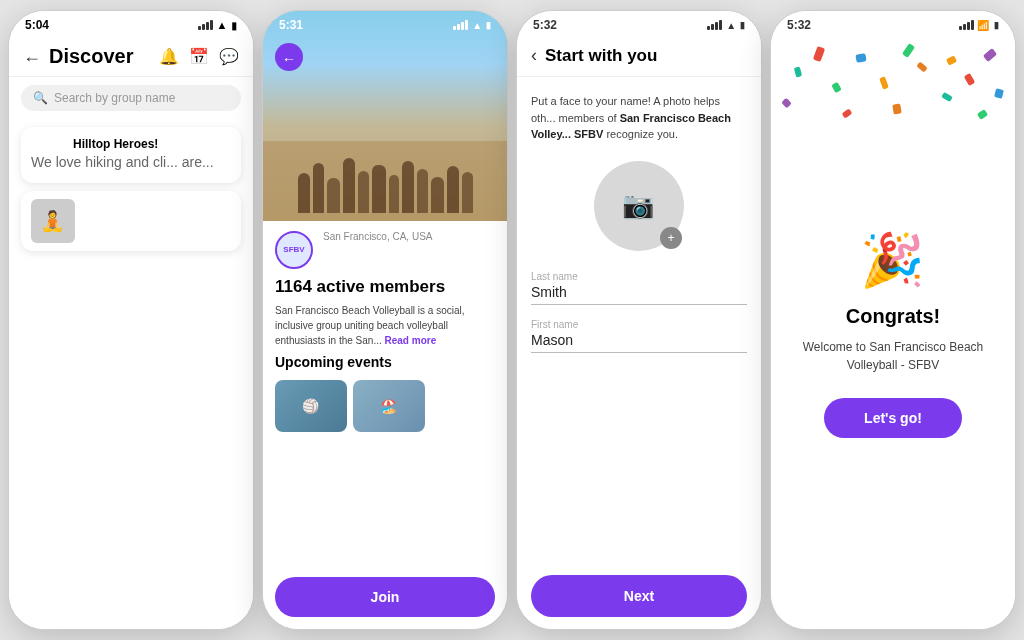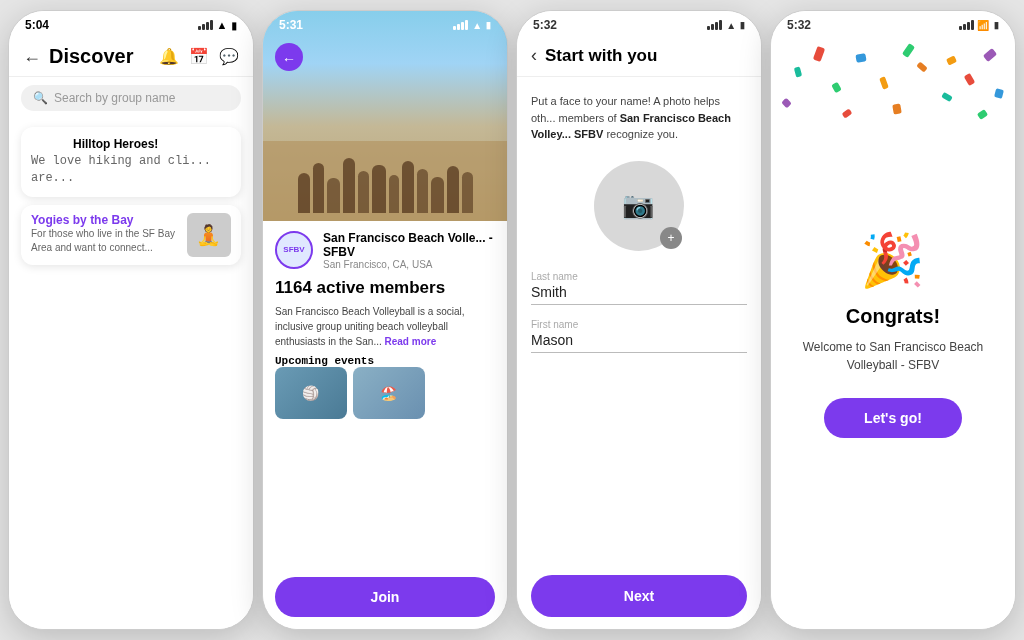--- a/index.html
+++ b/index.html
@@ -94,21 +94,21 @@
       background: #fff;
       border-radius: 12px;
       box-shadow: 0 2px 8px rgba(0,0,0,0.10);
       margin: 8px 12px;
       padding: 10px;
       display: flex;
       flex-direction: column;
       gap: 2px;
     }
     .group-card-title { font-size: 12px; font-weight: 700; padding-left: 42px; }
-    .group-card-desc { font-size: 12px; color: #666; line-height: 1.4; font-family: Liberation Mono, monospace; }
+    .group-card-desc { font-size: 14px; color: #666; line-height: 1.4; }
     .group-card-2 {
       background: #fff;
       border-radius: 12px;
       box-shadow: 0 2px 8px rgba(0,0,0,0.10);
       margin: 4px 12px;
       padding: 8px 10px;
       display: flex;
       gap: 8px;
       align-items: flex-start;
     }
@@ -170,21 +170,21 @@
       display: flex; align-items: center; justify-content: center;
       font-size: 10px; color: #7c3aed; font-weight: 700; flex-shrink: 0;
       border: 2px solid #7c3aed;
       overflow: hidden;
     }
     .group-info-text .group-name { font-size: 12px; font-weight: 800; }
     .group-info-text .group-location { font-size: 10px; color: #888; }
     .members-badge { font-size: 17px; font-weight: 700; margin-bottom: 6px; }
     .group-description { font-size: 10px; color: #444; line-height: 1.5; margin-bottom: 6px; }
     .read-more { color: #7c3aed; font-size: 10px; font-weight: 600; cursor: pointer; }
-    .upcoming-title { font-size: 11px; font-weight: 700; margin-bottom: 0; font-family: Liberation Mono, monospace; }
+    .upcoming-title { font-size: 14px; font-weight: 700; margin-bottom: 10px; }
     .event-thumbs { display: flex; gap: 6px; }
     .event-thumb {
       width: 72px; height: 52px;
       background: linear-gradient(135deg, #aac8e0, #7ca0c0);
       border-radius: 8px;
       overflow: hidden;
       display: flex; align-items: center; justify-content: center;
       font-size: 18px;
     }
     .event-thumb.thumb2 { background: linear-gradient(135deg, #c8d8e8, #9ab8d0); }
@@ -343,24 +343,20 @@
     <div class="search-bar">
       <span>🔍</span>
       <span>Search by group name</span>
     </div>
     <div class="screen1-content">
       <div class="group-card">
         <span class="group-card-title">Hilltop Heroes!</span>
         <span class="group-card-desc">We love hiking and cli... are...</span>
       </div>
       <div class="group-card-2">
-        <div class="gc2-text">
-          <div class="gc2-name">Yogies by the Bay</div>
-          <div class="gc2-desc">For those who live in the SF Bay Area and want to connect...</div>
-        </div>
         <div class="gc2-img">🧘</div>
       </div>
     </div>
   </div>
 
   <div class="phone screen2" style="position:relative; display:flex; flex-direction:column;">
     <div class="status-bar" style="color:#fff;">
       <span class="time">5:31</span>
       <div class="status-icons">
         <div class="signal-bar">
@@ -391,21 +387,20 @@
         <div style="width:11px;height:41px;background:rgba(60,30,10,0.5);border-radius:6px 6px 0 0;"></div>
       </div>
       <div class="screen2-back">←</div>
     </div>
     <div class="screen2-body">
       <div class="group-info-row">
         <div class="group-avatar">
           <span style="font-size:8px;text-align:center;line-height:1.2;padding:2px;">SFBV</span>
         </div>
         <div class="group-info-text">
-          <div class="group-name">San Francisco Beach Volle... - SFBV</div>
           <div class="group-location">San Francisco, CA, USA</div>
         </div>
       </div>
       <div class="members-badge">1164 active members</div>
       <div class="group-description">
         <span>San Francisco Beach Volleyball is a social, inclusive group uniting beach volleyball enthusiasts in the San...</span>
         <span class="read-more">Read more</span>
       </div>
       <div class="upcoming-title">Upcoming events</div>
       <div class="event-thumbs">

